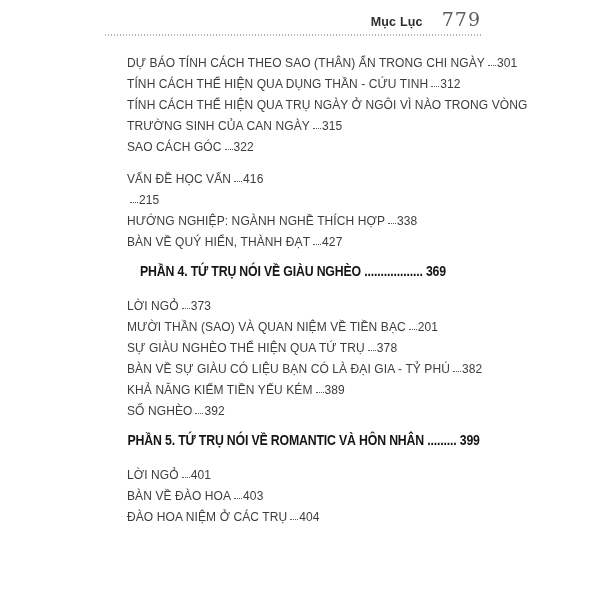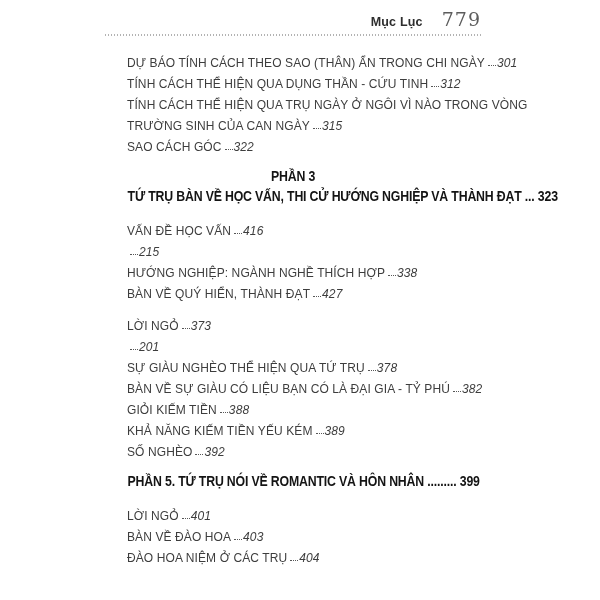--- a/index.html
+++ b/index.html
@@ -59,21 +59,21 @@
   }
   .entry-text{flex:0 0 auto;}
   .dot-leader{
     flex:1 1 aupx;
     min-width:8px;
     align-self:flex-end;
     margin:0 1px 4px 3px;
     border-bottom:1.6px dotted #575757;
     height:0;
   }
-  .page-num{flex:0 0 auto;font-style:italic;}
+  .page-num{flex:0 0 auto;}
   
   .heading{
     text-align:center;
     font-weight:bold;
     color:#141414;
     font-size:14px;
     line-height:20px;
     margin:12px 0 8px;
   }
   .heading .h-line{
@@ -115,69 +115,64 @@
             <span class="entry-text">TRƯỜNG SINH CỦA CAN NGÀY</span>
             <span class="dot-leader"></span>
             <span class="page-num">315</span>
           </div>
           <div class="entry-row">
             <span class="entry-text">SAO CÁCH GÓC</span>
             <span class="dot-leader"></span>
             <span class="page-num">322</span>
           </div>
         </div>
+        <div class="entries after-heading">
+          <div class="entry-row">
+            <span class="entry-text">VẤN ĐỀ HỌC VẤN</span>
+            <span class="dot-leader"></span>
+            <span class="page-num">416</span>
+          </div>
+          <div class="entry-row">
+            <span class="dot-leader"></span>
+            <span class="page-num">215</span>
+          </div>
+          <div class="entry-row">
+            <span class="entry-text">HƯỚNG NGHIỆP: NGÀNH NGHỀ THÍCH HỢP</span>
+            <span class="dot-leader"></span>
+            <span class="page-num">338</span>
+          </div>
+          <div class="entry-row">
+            <span class="entry-text">BÀN VỀ QUÝ HIỂN, THÀNH ĐẠT</span>
+            <span class="dot-leader"></span>
+            <span class="page-num">427</span>
+          </div>
+        </div>
         <div class="heading">
-          <div class="h-line">PHẦN 3</div>
-          <div class="h-line">TỨ TRỤ BÀN VỀ HỌC VẤN, THI CỬ HƯỚNG NGHIỆP VÀ THÀNH ĐẠT ... 323</div>
+          <div class="h-line">PHẦN 4. TỨ TRỤ NÓI VỀ GIÀU NGHÈO .................. 369</div>
         </div>
         <div class="entries after-heading">
           <div class="entry-row">
-            <span class="entry-text">VẤN ĐỀ HỌC VẤN</span>
-            <span class="dot-leader"></span>
-            <span class="page-num">416</span>
-          </div>
-          <div class="entry-row">
-            <span class="dot-leader"></span>
-            <span class="page-num">215</span>
-          </div>
-          <div class="entry-row">
-            <span class="entry-text">HƯỚNG NGHIỆP: NGÀNH NGHỀ THÍCH HỢP</span>
-            <span class="dot-leader"></span>
-            <span class="page-num">338</span>
-          </div>
-          <div class="entry-row">
-            <span class="entry-text">BÀN VỀ QUÝ HIỂN, THÀNH ĐẠT</span>
-            <span class="dot-leader"></span>
-            <span class="page-num">427</span>
-          </div>
-        </div>
-        <div class="entries after-heading">
-          <div class="entry-row">
             <span class="entry-text">LỜI NGỎ</span>
             <span class="dot-leader"></span>
             <span class="page-num">373</span>
           </div>
           <div class="entry-row">
+            <span class="entry-text">MƯỜI THẦN (SAO) VÀ QUAN NIỆM VỀ TIỀN BẠC</span>
             <span class="dot-leader"></span>
             <span class="page-num">201</span>
           </div>
           <div class="entry-row">
             <span class="entry-text">SỰ GIÀU NGHÈO THỂ HIỆN QUA TỨ TRỤ</span>
             <span class="dot-leader"></span>
             <span class="page-num">378</span>
           </div>
           <div class="entry-row">
             <span class="entry-text">BÀN VỀ SỰ GIÀU CÓ LIỆU BẠN CÓ LÀ ĐẠI GIA - TỶ PHÚ</span>
             <span class="dot-leader"></span>
             <span class="page-num">382</span>
-          </div>
-          <div class="entry-row">
-            <span class="entry-text">GIỎI KIẾM TIỀN</span>
-            <span class="dot-leader"></span>
-            <span class="page-num">388</span>
           </div>
           <div class="entry-row">
             <span class="entry-text">KHẢ NĂNG KIẾM TIỀN YẾU KÉM</span>
             <span class="dot-leader"></span>
             <span class="page-num">389</span>
           </div>
           <div class="entry-row">
             <span class="entry-text">SỐ NGHÈO</span>
             <span class="dot-leader"></span>
             <span class="page-num">392</span>

